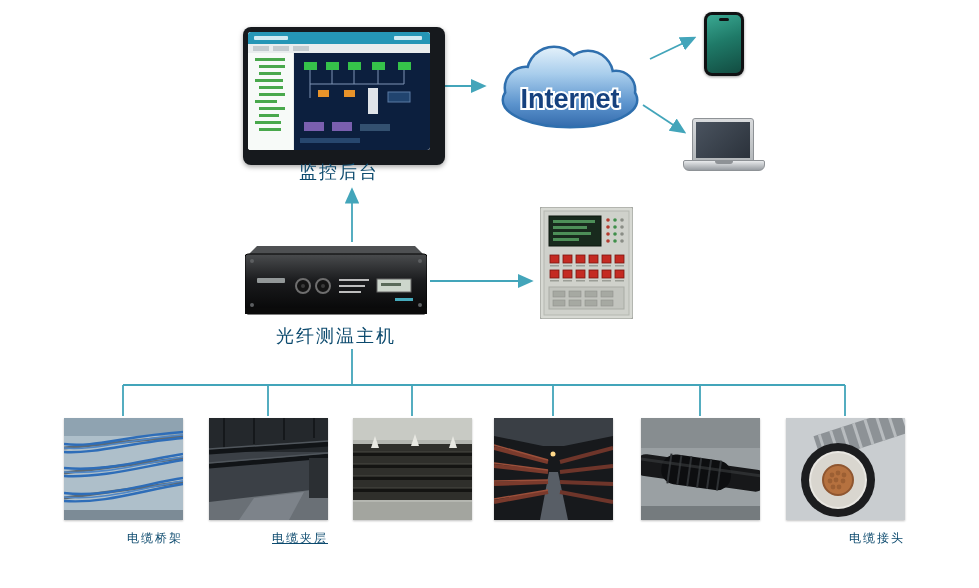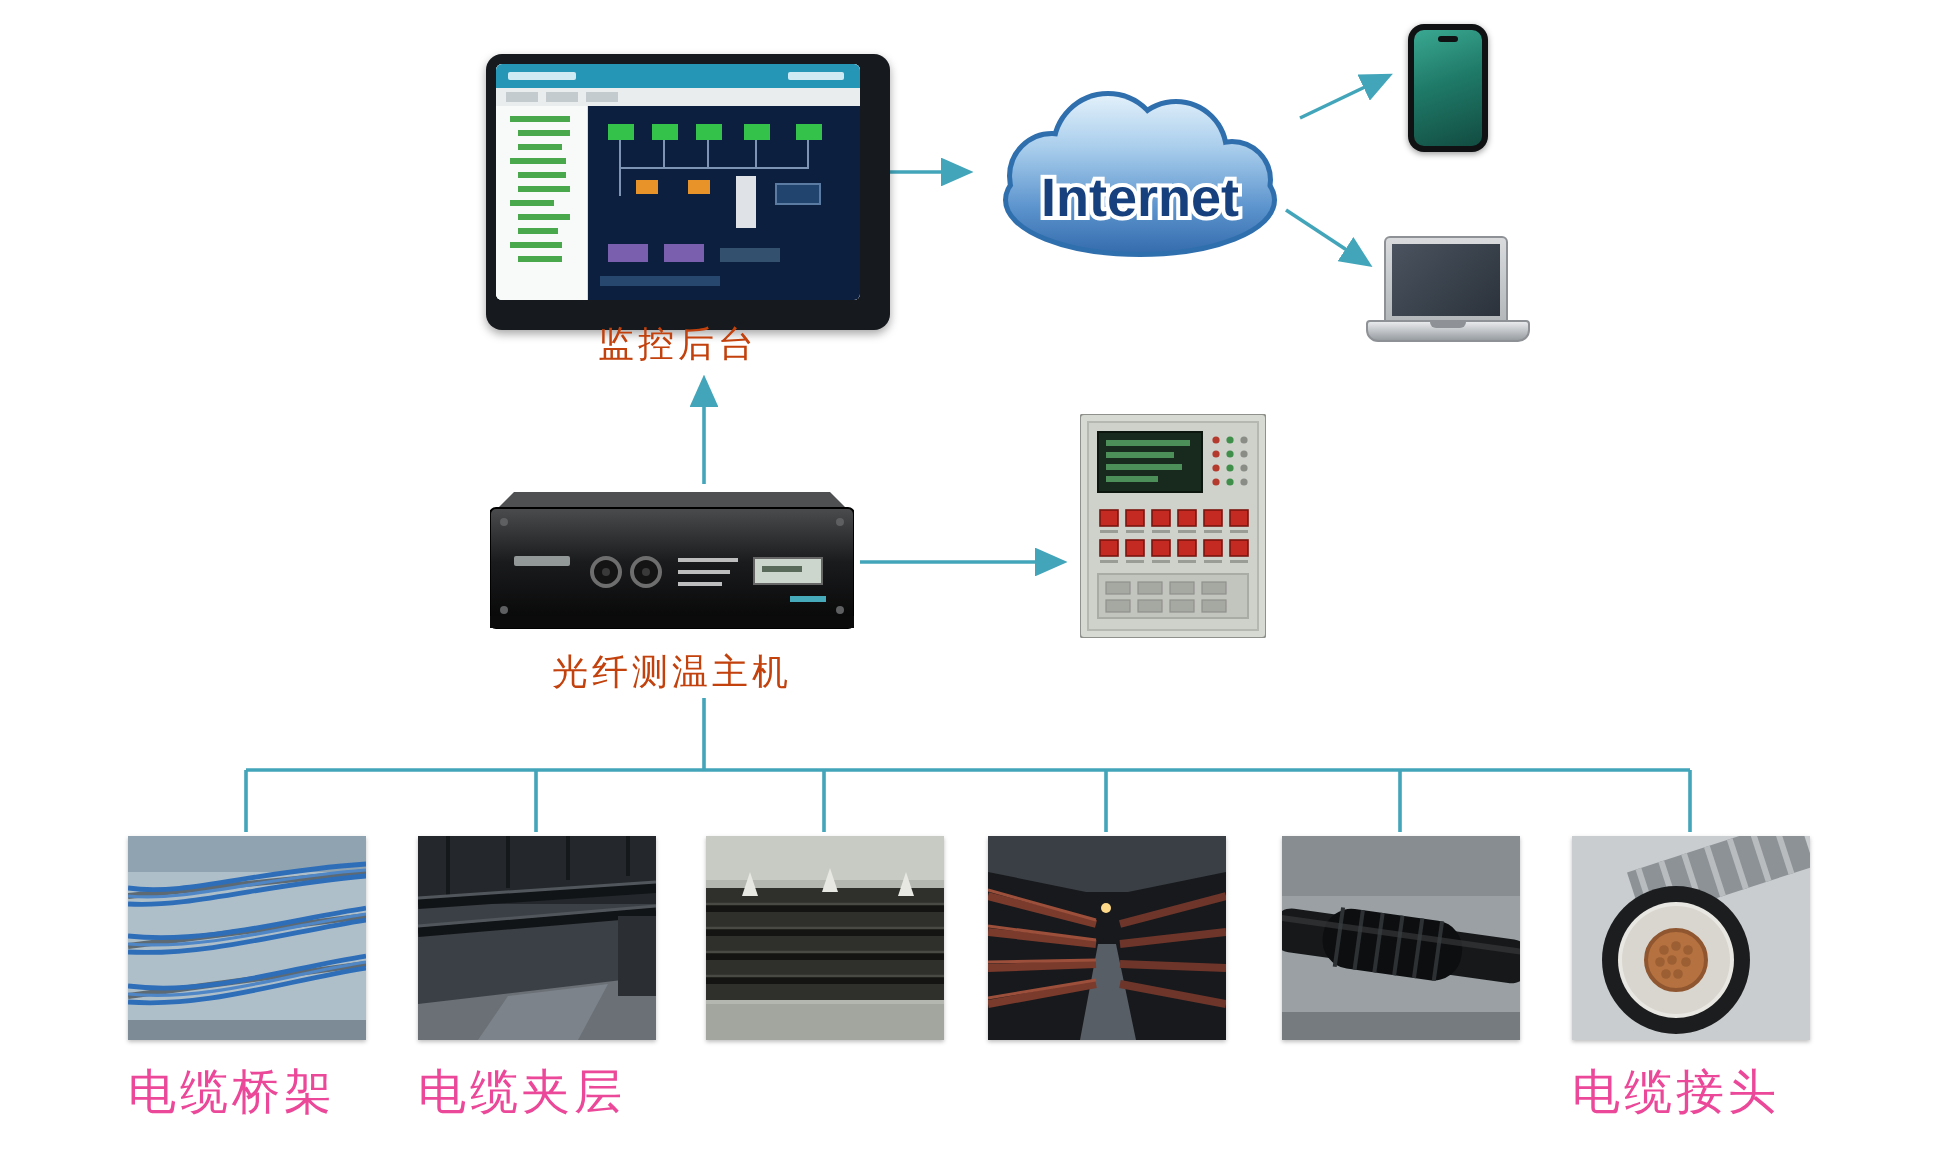--- a/index.html
+++ b/index.html
@@ -1,21 +1,21 @@
 <!DOCTYPE html>
 <html><head>
 <meta charset="utf-8">
 <style>
   html,body{margin:0;padding:0;background:#fff;}
   .canvas{
     position:relative;width:979px;height:588px;background:#ffffff;
     font-family:"Liberation Serif", serif;overflow:hidden;
   }
   .node-label{
-    position:absolute;text-align:center;font-size:18px;color:#c2410c;
+    position:absolute;text-align:center;font-size:18px;color:#0c4a6e;
     letter-spacing:2px;font-weight:500;white-space:nowrap;
   }
   .connector-layer{position:absolute;left:0;top:0;pointer-events:none;}
   
   .monitor{position:absolute;left:243px;top:27px;width:192px;height:128px;
     background:#16191d;border-radius:8px;padding:5px;box-shadow:0 2px 5px rgba(0,0,0,.35);}
   .monitor-screen{width:182px;height:118px;border-radius:3px;overflow:hidden;background:#fff;}
   
   .cloud{position:absolute;left:492px;top:38px;width:156px;height:96px;}
   
@@ -33,22 +33,22 @@
   .laptop-base{position:absolute;left:683px;top:160px;width:80px;height:9px;
     background:linear-gradient(#e8eaec,#989da2);border:1px solid #8e9296;border-radius:2px 2px 6px 6px;}
   .laptop-notch{position:absolute;left:50%;top:0;transform:translateX(-50%);
     width:18px;height:3px;background:#8e9296;border-radius:0 0 3px 3px;}
   
   .fiber-host{position:absolute;left:245px;top:246px;width:182px;height:72px;}
   .fire-panel{position:absolute;left:540px;top:207px;width:93px;height:112px;}
   
   .site-photo{position:absolute;top:418px;width:119px;height:102px;box-shadow:0 1px 2px rgba(0,0,0,.25);}
   .site-photo svg{display:block;}
-  .site-label{position:absolute;top:530px;width:119px;text-align:left;font-size:24px;
-    letter-spacing:2px;color:#ec4899;font-weight:500;white-space:nowrap;}
+  .site-label{position:absolute;top:530px;width:119px;text-align:right;font-size:12px;
+    letter-spacing:2px;color:#0c4a6e;font-weight:500;white-space:nowrap;}
 </style>
 </head>
 <body>
 
 <div class="canvas">
 
   <svg class="connector-layer" width="979" height="588" aria-hidden="true">
     <defs>
       <marker id="arr" markerWidth="9" markerHeight="8" refX="7.5" refY="4" orient="auto">
         <path d="M0,0 L9,4 L0,8 Z" fill="#43a5ba"></path>
@@ -306,21 +306,21 @@
       </g>
       <g stroke="#50565c" stroke-width="1.5">
         <path d="M0,31 L119,23"></path>
           <path d="M0,45 L119,35"></path>
       </g>
       <polygon points="0,102 119,102 119,70 0,84" fill="#6a7076"></polygon>
       <polygon points="30,102 80,102 95,74 45,80" fill="#7d838a"></polygon>
       <rect x="100" y="40" width="19" height="40" fill="#2b2f33"></rect>
     </svg>
   </div>
-  <div class="site-label" style="left:209px;">电缆夹层</div>
+  <div class="site-label" style="left:209px;text-decoration:underline;">电缆夹层</div>
 
   <div class="site-photo" style="left:353px;">
     <svg viewBox="0 0 119 102" width="119" height="102">
       <rect width="119" height="102" fill="#b4b6b0"></rect>
       <rect width="119" height="22" fill="#c8cac4"></rect>
       <rect y="26" width="119" height="56" fill="#2f2f2b"></rect>
       <g stroke="#141412" stroke-width="4">
         <path d="M0,36 H119"></path>
           <path d="M0,48 H119"></path>
           <path d="M0,60 H119"></path>

